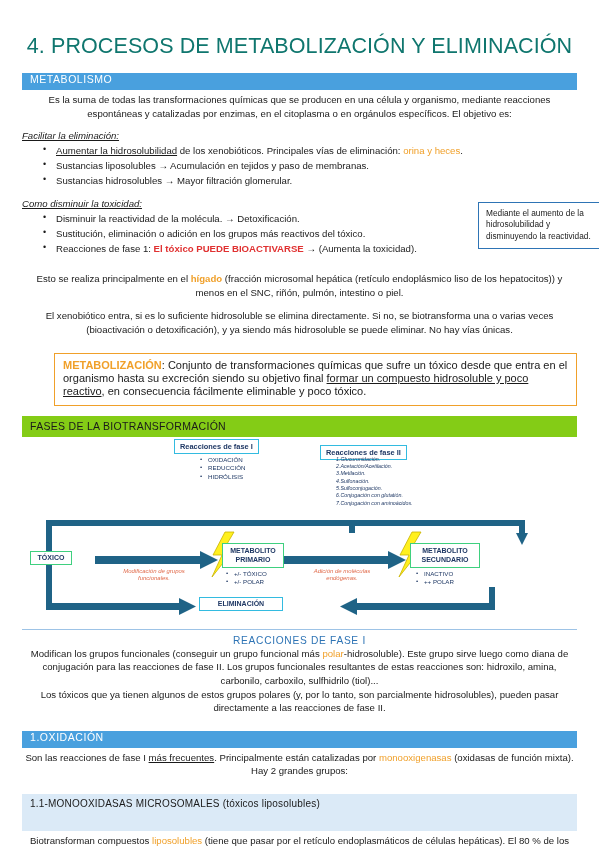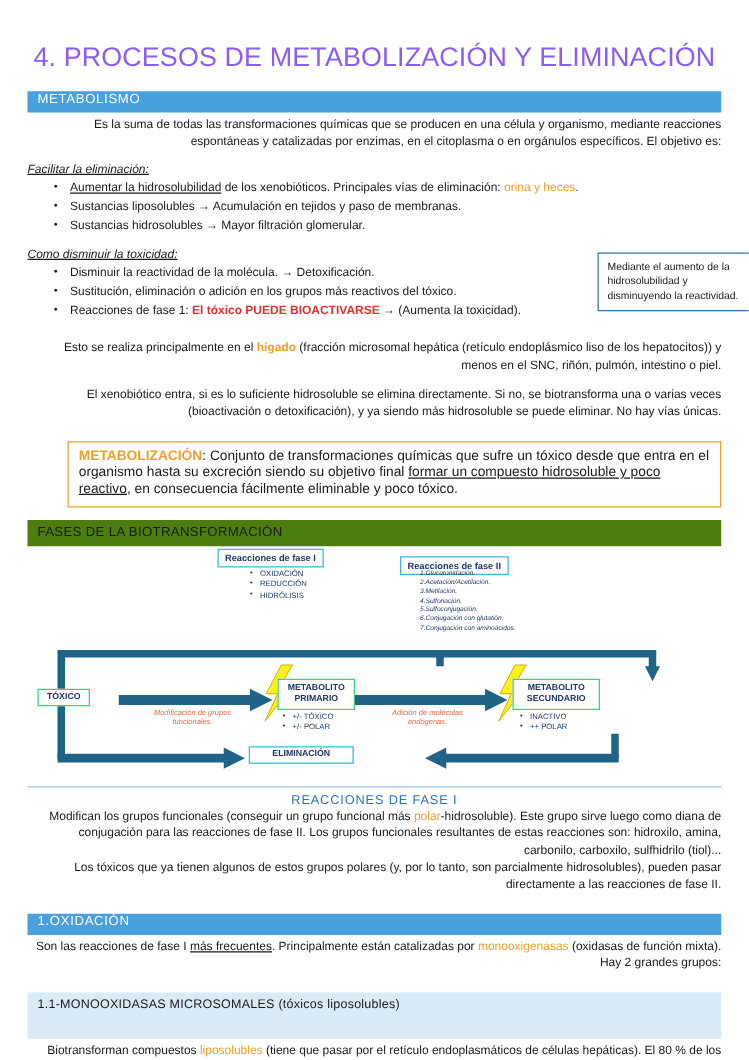--- a/index.html
+++ b/index.html
@@ -8,58 +8,58 @@
     font-family:"Liberation Sans",sans-serif;
     color:#1a1a1a;
     -webkit-font-smoothing:none;
     overflow:hidden;
   }
   .page{position:relative;width:599px;height:848px;box-sizing:border-box;padding:0 22px;}
 
   
   .title{
     text-align:center;
-    color:#8b5cf6;
+    color:#0f766e;
     font-size:21.5px;
     font-weight:400;
     letter-spacing:.1px;
     margin:34px 0 14px 0;
     white-space:nowrap;
   }
 
   
   .bar-blue{
     background:#49a0de;
     color:#ffffff;
     font-size:10.5px;
     letter-spacing:.55px;
     padding:0 8px 5px 8px;
     margin-bottom:3px;
   }
   .bar-light{
-    background:#4d7c0f;
+    background:#84cc16;
     color:#1a1a1a;
     font-size:10.5px;
     letter-spacing:.3px;
     padding:4px 8px 5px 8px;
   }
   .bar-light2{
     background:#dbeaf7;
     color:#1a1a1a;
     font-size:10px;
     letter-spacing:.2px;
     padding:4px 8px 22px 8px;
   }
 
   
   p,.txt{
     font-size:9.6px;
     line-height:13.6px;
     margin:0 0 0 0;
-    text-align:right;
+    text-align:center;
   }
   .gap{height:10px;}
   .gap-s{height:6px;}
 
   .u{text-decoration:underline;}
   .b{font-weight:bold;}
   .orange{color:#f0a02a;}
   .orange-b{color:#f0a02a;font-weight:bold;}
   .red{color:#e03131;}
   .red-b{color:#e03131;font-weight:bold;}

